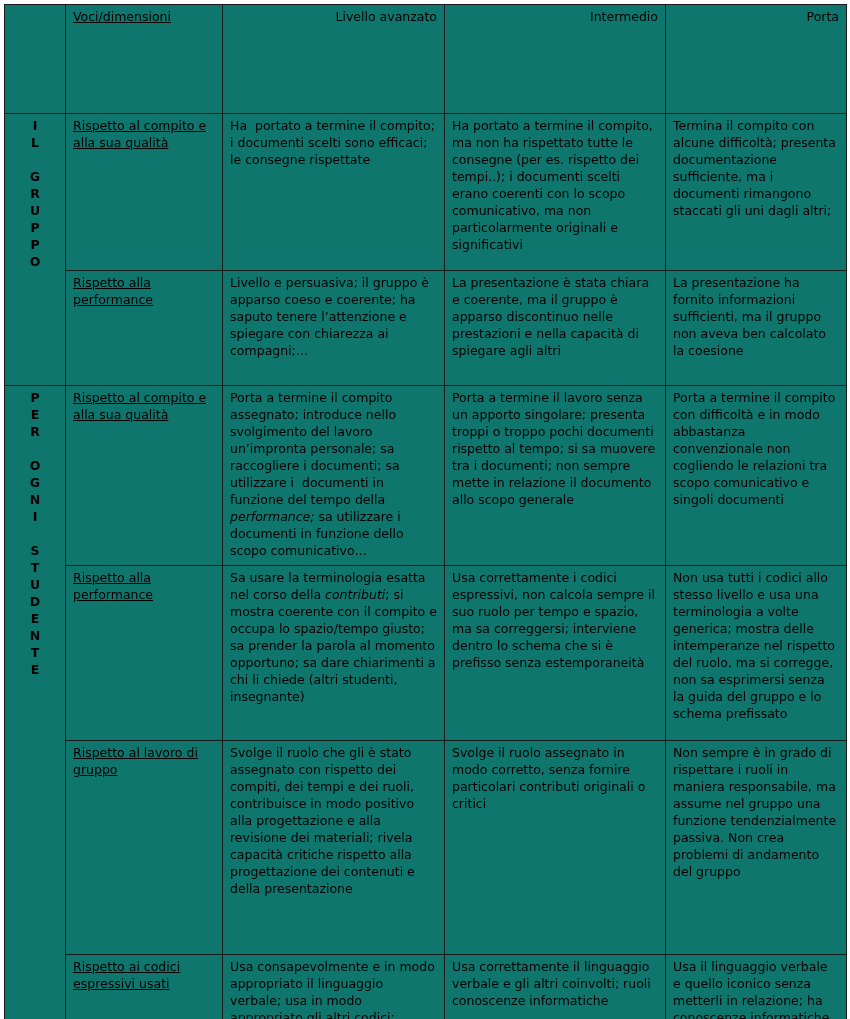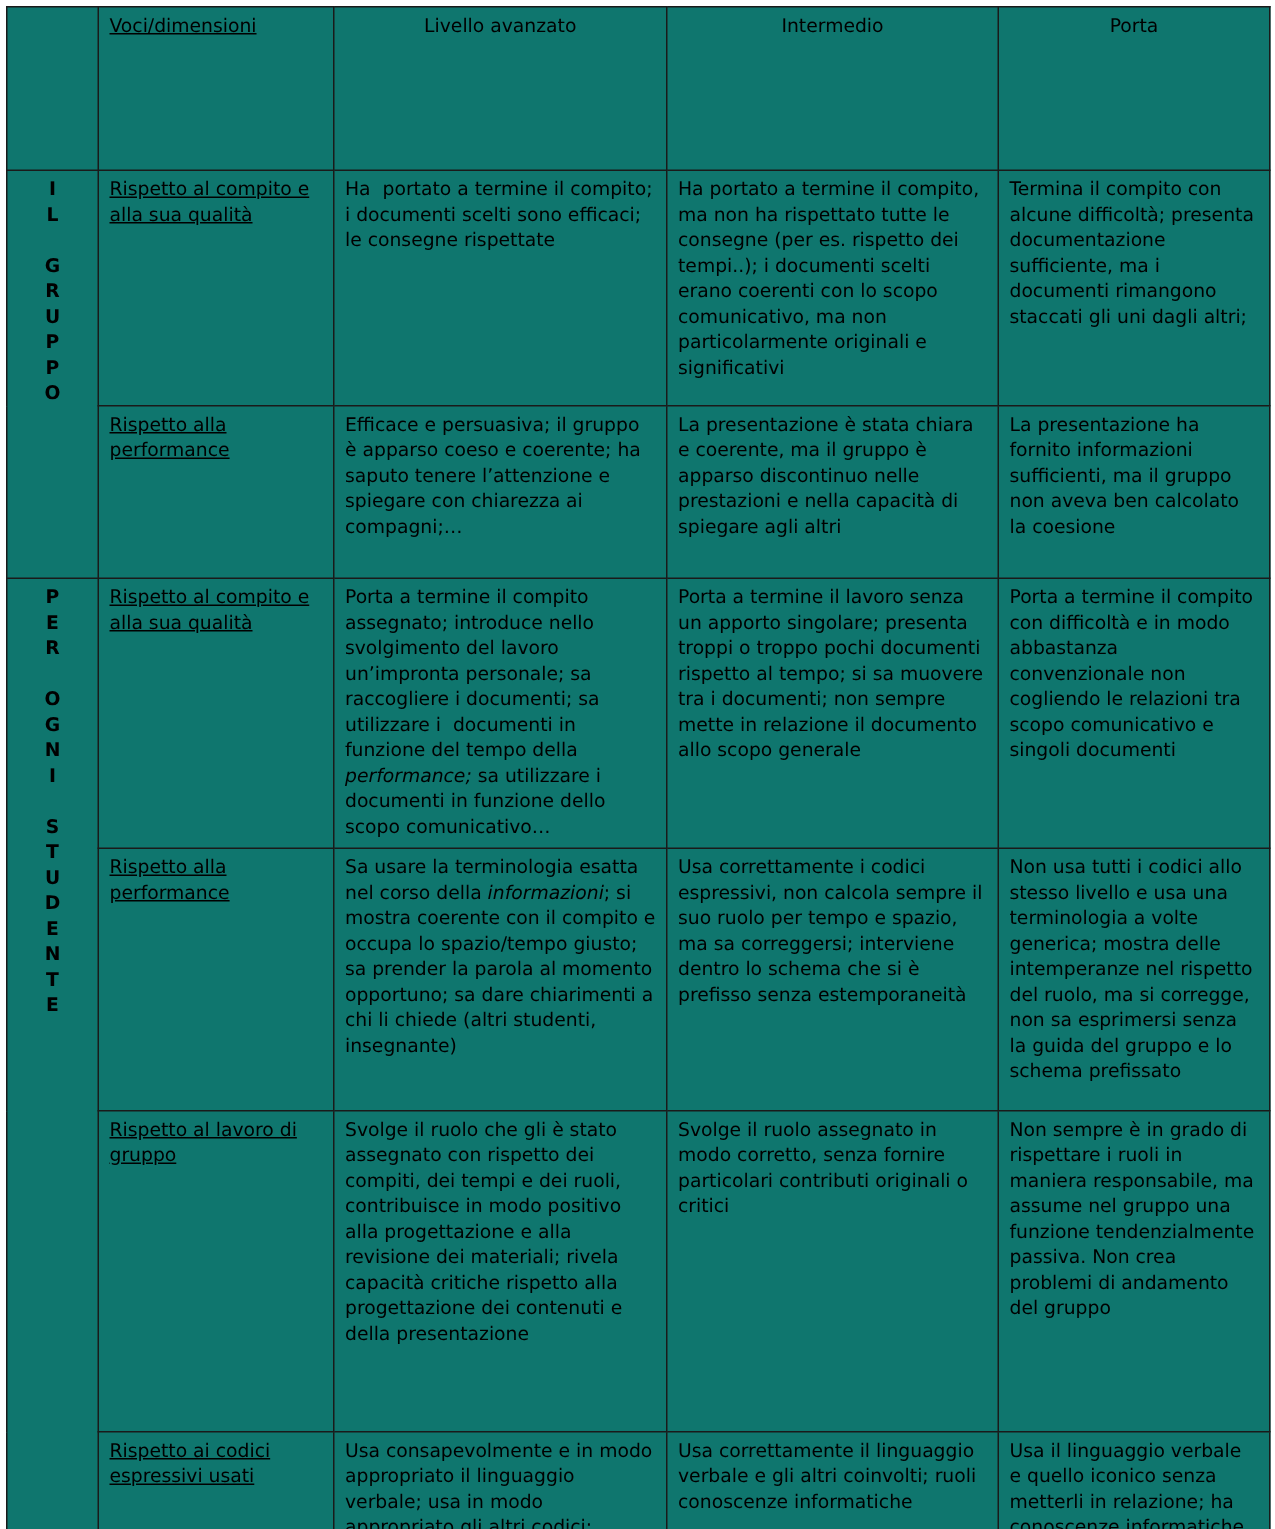--- a/index.html
+++ b/index.html
@@ -34,21 +34,21 @@
   tr.r-s3    > td { height: 214px; }
   tr.r-s4    > td { height: 110px; }
 
   td.corner { padding: 0; }
   td.voci-head {
     font-size: 15.5px;
     line-height: 20px;
     padding: 8px 6px 0 14px;
   }
   td.level-head {
-    text-align: center;
+    text-align: right;
     vertical-align: middle;
     font-size: 15.5px;
     line-height: 20px;
   }
   .u { text-decoration: underline; }
   td.group-cell {
     text-align: center;
     font-weight: bold;
     font-size: 15px;
     line-height: 31px;
@@ -98,21 +98,21 @@
 P
 O</td>
       <td class="dim-cell"><span class="u">Rispetto al compito e alla sua qualità</span></td>
       <td class="body-cell">Ha  portato a termine il compito; i documenti scelti sono efficaci; le consegne rispettate</td>
       <td class="body-cell">Ha portato a termine il compito, ma non ha rispettato tutte le consegne (per es. rispetto dei tempi..); i documenti scelti erano coerenti con lo scopo comunicativo, ma non particolarmente originali e significativi</td>
       <td class="body-cell">Termina il compito con alcune difficoltà; presenta documentazione sufficiente, ma i documenti rimangono staccati gli uni dagli altri;</td>
     </tr>
 
     <tr class="r-g2">
       <td class="dim-cell"><span class="u">Rispetto alla performance</span></td>
-      <td class="body-cell">Efficace e persuasiva; il gruppo è apparso coeso e coerente; ha saputo tenere l’attenzione e spiegare con chiarezza ai compagni;…</td>
+      <td class="body-cell">Livello e persuasiva; il gruppo è apparso coeso e coerente; ha saputo tenere l’attenzione e spiegare con chiarezza ai compagni;…</td>
       <td class="body-cell">La presentazione è stata chiara e coerente, ma il gruppo è apparso discontinuo nelle prestazioni e nella capacità di spiegare agli altri</td>
       <td class="body-cell">La presentazione ha fornito informazioni sufficienti, ma il gruppo non aveva ben calcolato la coesione</td>
     </tr>
 
     <tr class="r-s1">
       <td class="group-cell" rowspan="4">P
 E
 R
 
 O
@@ -129,21 +129,21 @@
 T
 E</td>
       <td class="dim-cell"><span class="u">Rispetto al compito e alla sua qualità</span></td>
       <td class="body-cell"><span>Porta a termine il compito assegnato; introduce nello svolgimento del lavoro un’impronta personale; sa raccogliere i documenti; sa utilizzare i  documenti in funzione del tempo della </span><i>performance;</i><span> sa utilizzare i documenti in funzione dello scopo comunicativo…</span></td>
       <td class="body-cell">Porta a termine il lavoro senza un apporto singolare; presenta troppi o troppo pochi documenti rispetto al tempo; si sa muovere tra i documenti; non sempre mette in relazione il documento allo scopo generale</td>
       <td class="body-cell">Porta a termine il compito con difficoltà e in modo abbastanza convenzionale non cogliendo le relazioni tra scopo comunicativo e singoli documenti</td>
     </tr>
 
     <tr class="r-s2">
       <td class="dim-cell"><span class="u">Rispetto alla performance</span></td>
-      <td class="body-cell"><span>Sa usare la terminologia esatta nel corso della </span><i>informazioni</i><span>; si mostra coerente con il compito e occupa lo spazio/tempo giusto; sa prender la parola al momento opportuno; sa dare chiarimenti a chi li chiede (altri studenti, insegnante)</span></td>
+      <td class="body-cell"><span>Sa usare la terminologia esatta nel corso della </span><i>contributi</i><span>; si mostra coerente con il compito e occupa lo spazio/tempo giusto; sa prender la parola al momento opportuno; sa dare chiarimenti a chi li chiede (altri studenti, insegnante)</span></td>
       <td class="body-cell">Usa correttamente i codici espressivi, non calcola sempre il suo ruolo per tempo e spazio, ma sa correggersi; interviene dentro lo schema che si è prefisso senza estemporaneità</td>
       <td class="body-cell">Non usa tutti i codici allo stesso livello e usa una terminologia a volte generica; mostra delle intemperanze nel rispetto del ruolo, ma si corregge, non sa esprimersi senza la guida del gruppo e lo schema prefissato</td>
     </tr>
 
     <tr class="r-s3">
       <td class="dim-cell"><span class="u">Rispetto al lavoro di gruppo</span></td>
       <td class="body-cell">Svolge il ruolo che gli è stato assegnato con rispetto dei compiti, dei tempi e dei ruoli, contribuisce in modo positivo alla progettazione e alla revisione dei materiali; rivela capacità critiche rispetto alla progettazione dei contenuti e della presentazione</td>
       <td class="body-cell">Svolge il ruolo assegnato in modo corretto, senza fornire particolari contributi originali o critici</td>
       <td class="body-cell">Non sempre è in grado di rispettare i ruoli in maniera responsabile, ma assume nel gruppo una funzione tendenzialmente passiva. Non crea problemi di andamento del gruppo</td>
     </tr>

